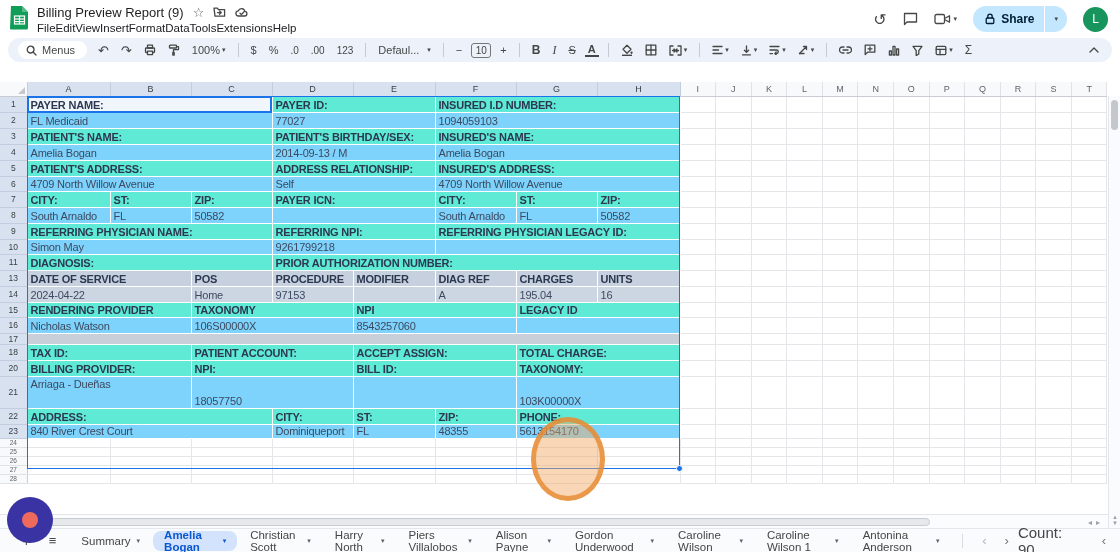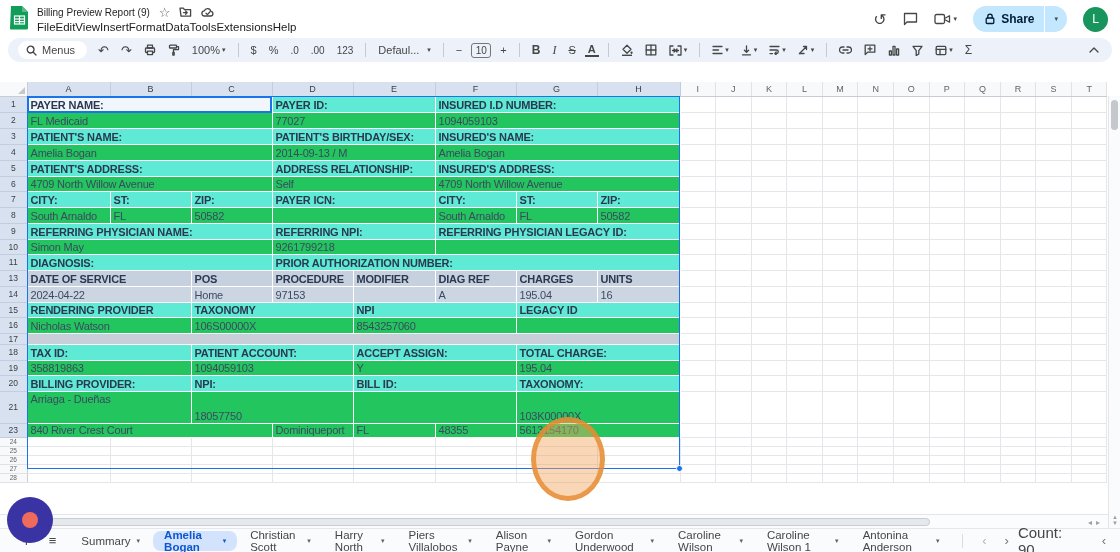--- a/index.html
+++ b/index.html
@@ -6,21 +6,21 @@
   html,body { width:1120px; height:552px; overflow:hidden; background:#fff;
     font-family:"Liberation Sans", sans-serif; }
   #app { position:relative; width:1120px; height:552px; background:#fff; }
 
   
   .topbar { position:absolute; left:0; top:0; width:1120px; height:38px; background:#fff;
     display:flex; align-items:center; }
   .logo { margin:0 8px 0 10px; flex:0 0 auto; }
   .title-block { display:flex; flex-direction:column; justify-content:center; gap:1px; }
   .title-row { display:flex; align-items:center; gap:9px; }
-  .doc-title { font-size:10px; color:#1f1f1f; }
+  .doc-title { font-size:13px; color:#1f1f1f; }
   .title-ico { color:#5f6368; font-size:13px; line-height:1; display:flex; align-items:center; }
   .menu-row { display:flex; margin-top:1px; }
   .menu-item { font-size:11.5px; color:#202124; cursor:default; }
   .top-right { margin-left:auto; display:flex; align-items:center; gap:16px; padding-right:12px; }
   .tr-ico { color:#444746; display:flex; align-items:center; font-size:16px; }
   .meet { display:flex; align-items:center; gap:3px; }
   .caret { font-size:7px; color:#444746; }
   .share-pill { display:flex; align-items:center; background:#c2e7ff; border-radius:14px;
     height:26px; overflow:hidden; }
   .share-main { display:flex; align-items:center; gap:6px; padding:0 10px 0 12px; height:100%; }
@@ -70,21 +70,21 @@
     border-right:1px solid #e0e2e5; border-bottom:1px solid #c9cdd3; }
   .ch.sel { background:#d8e1f0; color:#3c4043; border-right:1px solid #c3cddd; }
   .rh { background:#f8f9fa; color:#5f6368; font-size:8.5px; text-align:center;
     border-right:1px solid #c9cdd3; border-bottom:1px solid #e0e2e5; vertical-align:middle; }
   .rh.sel { background:#d8e1f0; color:#3c4043; border-bottom:1px solid #c3cddd; }
   .rh.sm { font-size:6.5px; }
   .cell { font-size:11px; letter-spacing:-0.2px; color:#3d4960; vertical-align:bottom;
     padding:0 1px 1px 3px; border-right:1px solid rgba(255,255,255,.85);
     border-bottom:1px solid rgba(255,255,255,.85); }
   .cell.label { background:#5eead4; font-weight:bold; color:#2b3850; }
-  .cell.value { background:#22c55e; }
+  .cell.value { background:#7dd3fc; }
   .cell.gray1 { background:#c6d0de; font-weight:bold; color:#2b3850; }
   .cell.gray2 { background:#ccd6e3; }
   .cell.gray3 { background:#c8cfd9; }
   .cell.a1 { background:#f1f6fd; }
   .cell.va-top { vertical-align:top; padding-top:1px; }
   .outc { background:#fff; border-right:1px solid #e4e6e9; border-bottom:1px solid #e4e6e9; }
 
   .sel-border { position:absolute; left:27px; top:14px; width:653px; height:373px;
     border:1px solid #1a73e8; pointer-events:none; }
   .active-border { position:absolute; left:27px; top:14px; width:245px; height:17px;
@@ -713,39 +713,20 @@
             <td class="outc"></td>
             <td class="outc"></td>
             <td class="outc"></td>
             <td class="outc"></td>
             <td class="outc"></td>
             <td class="outc"></td>
             <td class="outc"></td>
             <td class="outc"></td>
             <td class="outc"></td>
           </tr>
-          <tr style="height:15px">
-            <td class="rh sel">19</td>
-            <td colspan="2" class="cell value">358819863</td>
-            <td colspan="2" class="cell value">1094059103</td>
-            <td colspan="2" class="cell value">Y</td>
-            <td colspan="2" class="cell value">195.04</td>
-            <td class="outc"></td>
-            <td class="outc"></td>
-            <td class="outc"></td>
-            <td class="outc"></td>
-            <td class="outc"></td>
-            <td class="outc"></td>
-            <td class="outc"></td>
-            <td class="outc"></td>
-            <td class="outc"></td>
-            <td class="outc"></td>
-            <td class="outc"></td>
-            <td class="outc"></td>
-          </tr>
           <tr style="height:16px">
             <td class="rh sel">20</td>
             <td colspan="2" class="cell label">BILLING PROVIDER:</td>
             <td colspan="2" class="cell label">NPI:</td>
             <td colspan="2" class="cell label">BILL ID:</td>
             <td colspan="2" class="cell label">TAXONOMY:</td>
             <td class="outc"></td>
             <td class="outc"></td>
             <td class="outc"></td>
             <td class="outc"></td>
@@ -757,20 +738,40 @@
             <td class="outc"></td>
             <td class="outc"></td>
             <td class="outc"></td>
           </tr>
           <tr style="height:32px">
             <td class="rh sel">21</td>
             <td colspan="2" class="cell value va-top">Arriaga - Dueñas</td>
             <td colspan="2" class="cell value">18057750</td>
             <td colspan="2" class="cell value"></td>
             <td colspan="2" class="cell value">103K00000X</td>
+            <td class="outc"></td>
+            <td class="outc"></td>
+            <td class="outc"></td>
+            <td class="outc"></td>
+            <td class="outc"></td>
+            <td class="outc"></td>
+            <td class="outc"></td>
+            <td class="outc"></td>
+            <td class="outc"></td>
+            <td class="outc"></td>
+            <td class="outc"></td>
+            <td class="outc"></td>
+          </tr>
+          <tr style="height:16px">
+            <td class="rh sel">22</td>
+            <td colspan="3" class="cell label">ADDRESS:</td>
+            <td colspan="1" class="cell label">CITY:</td>
+            <td colspan="1" class="cell label">ST:</td>
+            <td colspan="1" class="cell label">ZIP:</td>
+            <td colspan="2" class="cell label">PHONE:</td>
             <td class="outc"></td>
             <td class="outc"></td>
             <td class="outc"></td>
             <td class="outc"></td>
             <td class="outc"></td>
             <td class="outc"></td>
             <td class="outc"></td>
             <td class="outc"></td>
             <td class="outc"></td>
             <td class="outc"></td>

